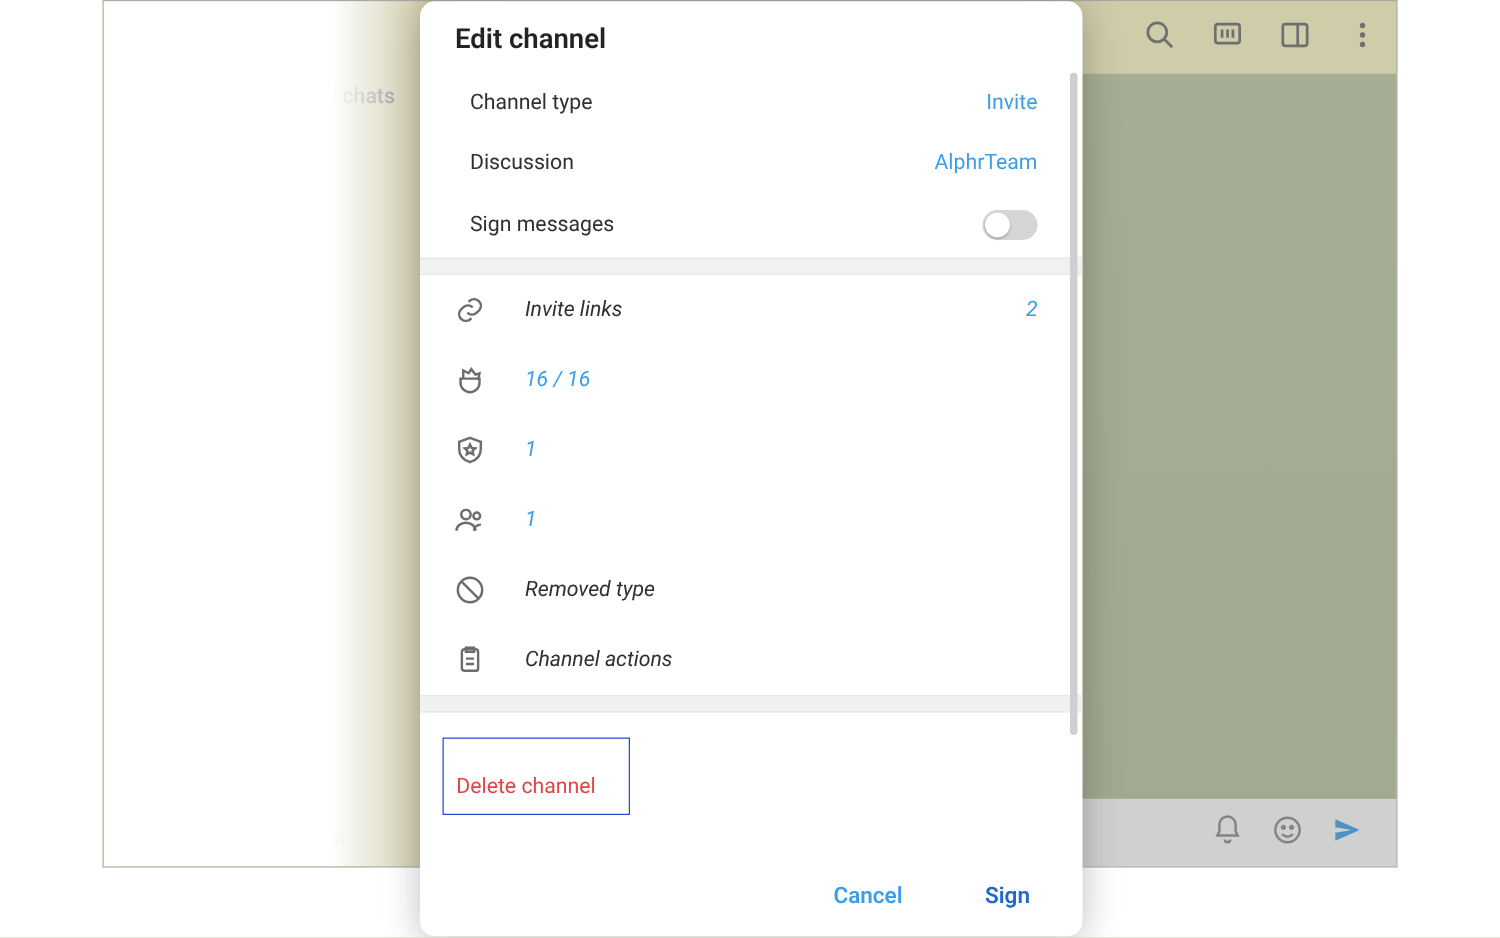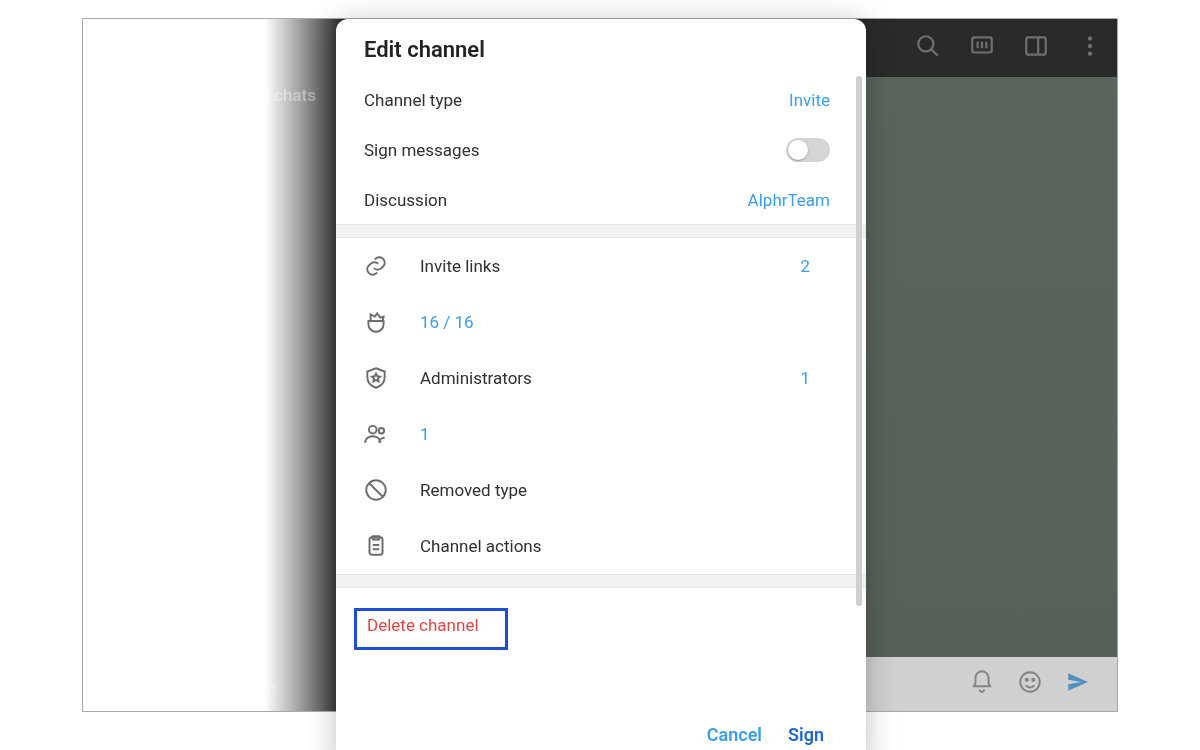--- a/index.html
+++ b/index.html
@@ -6,24 +6,24 @@
   body {
     font-family: -apple-system, BlinkMacSystemFont, "Segoe UI", Roboto, Arial, sans-serif;
     background: #fff;
     width: 1200px;
     height: 750px;
     overflow: hidden;
     position: relative;
   }
   .app-frame {
     position: absolute;
-    left: 82px; top: 18px;
+    left: 82px; top: 0;
     width: 1036px; height: 694px;
     border: 1px solid #a8a8a8;
-    background: #000000;
+    background: #fef9c3;
   }
   .overlay-dim {
     position: absolute;
     left: 0; top: 0; right: 0; bottom: 0;
     background: rgba(120,120,120,0.35);
   }
   
   .bg-header {
     position: absolute;
     top: 0; left: 0; right: 0;
@@ -103,21 +103,21 @@
   }
   .scroll-indicator {
     position: absolute;
     right: 4px; top: 0;
     width: 6px; height: 530px;
     background: #cfcfcf;
     border-radius: 3px;
   }
   .row {
     display: flex; align-items: center;
-    padding: 14px 36px 14px 28px;
+    padding: 14px 36px 14px 40px;
     font-size: 17px;
     color: #303030;
   }
   .row .label { flex: 1; }
   .row .value { color: #3a9eea; font-size: 17px; }
   .toggle {
     width: 44px; height: 24px; border-radius: 12px;
     background: #d5d5d5; position: relative;
   }
   .toggle::after {
@@ -125,44 +125,44 @@
     width: 20px; height: 20px; border-radius: 50%; background: #fff;
     box-shadow: 0 1px 2px rgba(0,0,0,0.3);
   }
   .section-gap {
     height: 14px; background: #f1f1f1;
     border-top: 1px solid #e8e8e8;
     border-bottom: 1px solid #e8e8e8;
   }
   .icon-row {
     display: flex; align-items: center;
-    padding: 14px 56px 14px 26px;
-    font-size: 17px; color: #303030;
+    padding: 14px 36px 14px 26px;
+    font-size: 17px; color: #303030; font-style: italic;
   }
   .icon-row .ico {
     width: 28px; height: 28px; margin-right: 30px;
     color: #6d6d6d; flex-shrink: 0;
     display: flex; align-items: center; justify-content: center;
   }
   .icon-row .ico svg { width: 26px; height: 26px; }
   .icon-row .label { flex: 1; }
   .icon-row .count { color: #3a9eea; font-size: 17px; }
   .delete-row {
     padding: 20px 28px;
     color: #e04646;
     font-size: 17px;
   }
   .delete-highlight {
-    border: 3px solid #1d4ed8;
+    border: 1px solid #1d4ed8;
     display: inline-block;
-    padding: 4px 26px 12px 10px;
+    padding: 28px 26px 12px 10px;
     margin-left: -10px;
   }
   .modal-footer {
-    display: flex; justify-content: flex-end; gap: 26px;
+    display: flex; justify-content: flex-end; gap: 66px;
     padding: 18px 42px 22px 0;
     font-size: 18px; font-weight: 600;
   }
   .btn-cancel { color: #3a9eea; cursor: pointer; }
   .btn-save { color: #2069c7; cursor: pointer; }
   .bg-chat-alphr {
     position: absolute;
     left: 120px; bottom: 14px;
     color: #808080; font-size: 15px;
   }
@@ -230,27 +230,27 @@
     <div class="modal-title">Edit channel</div>
 
     <div class="modal-body">
       <div class="scroll-indicator"></div>
 
       <div class="row">
         <span class="label">Channel type</span>
         <span class="value">Invite</span>
       </div>
       <div class="row">
+        <span class="label">Discussion</span>
+        <span class="value">AlphrTeam</span>
+      </div>
+      <div class="row">
         <span class="label">Sign messages</span>
         <span class="toggle"></span>
       </div>
-      <div class="row">
-        <span class="label">Discussion</span>
-        <span class="value">AlphrTeam</span>
-      </div>
 
       <div class="section-gap"></div>
 
       <div class="icon-row">
         <span class="ico">
             <svg viewBox="0 0 24 24" fill="none" stroke="currentColor" stroke-width="1.8">
               <path d="M10 14a5 5 0 0 0 7 0l2-2a5 5 0 0 0-7-7l-1 1"></path>
               <path d="M14 10a5 5 0 0 0-7 0l-2 2a5 5 0 0 0 7 7l1-1"></path>
             </svg>
           </span>
@@ -266,21 +266,20 @@
           </span>
         <span class="count">16 / 16</span>
       </div>
       <div class="icon-row">
         <span class="ico">
             <svg viewBox="0 0 24 24" fill="none" stroke="currentColor" stroke-width="1.8">
               <path d="M12 3l8 3v5c0 5-3.5 8.5-8 10-4.5-1.5-8-5-8-10V6l8-3z"></path>
               <path d="M12 8l1.2 2.4 2.6.4-1.9 1.8.5 2.6L12 14l-2.4 1.2.5-2.6-1.9-1.8 2.6-.4L12 8z"></path>
             </svg>
           </span>
-        <span class="label">Administrators</span>
         <span class="count">1</span>
       </div>
       <div class="icon-row">
         <span class="ico">
             <svg viewBox="0 0 24 24" fill="none" stroke="currentColor" stroke-width="1.8">
               <circle cx="9" cy="8" r="3.5"></circle>
               <circle cx="17" cy="9" r="2.5"></circle>
               <path d="M2 20c0-3.5 3-6 7-6s7 2.5 7 6"></path>
               <path d="M15 20c0-2.5 2-4.5 5-4.5"></path>
             </svg>

